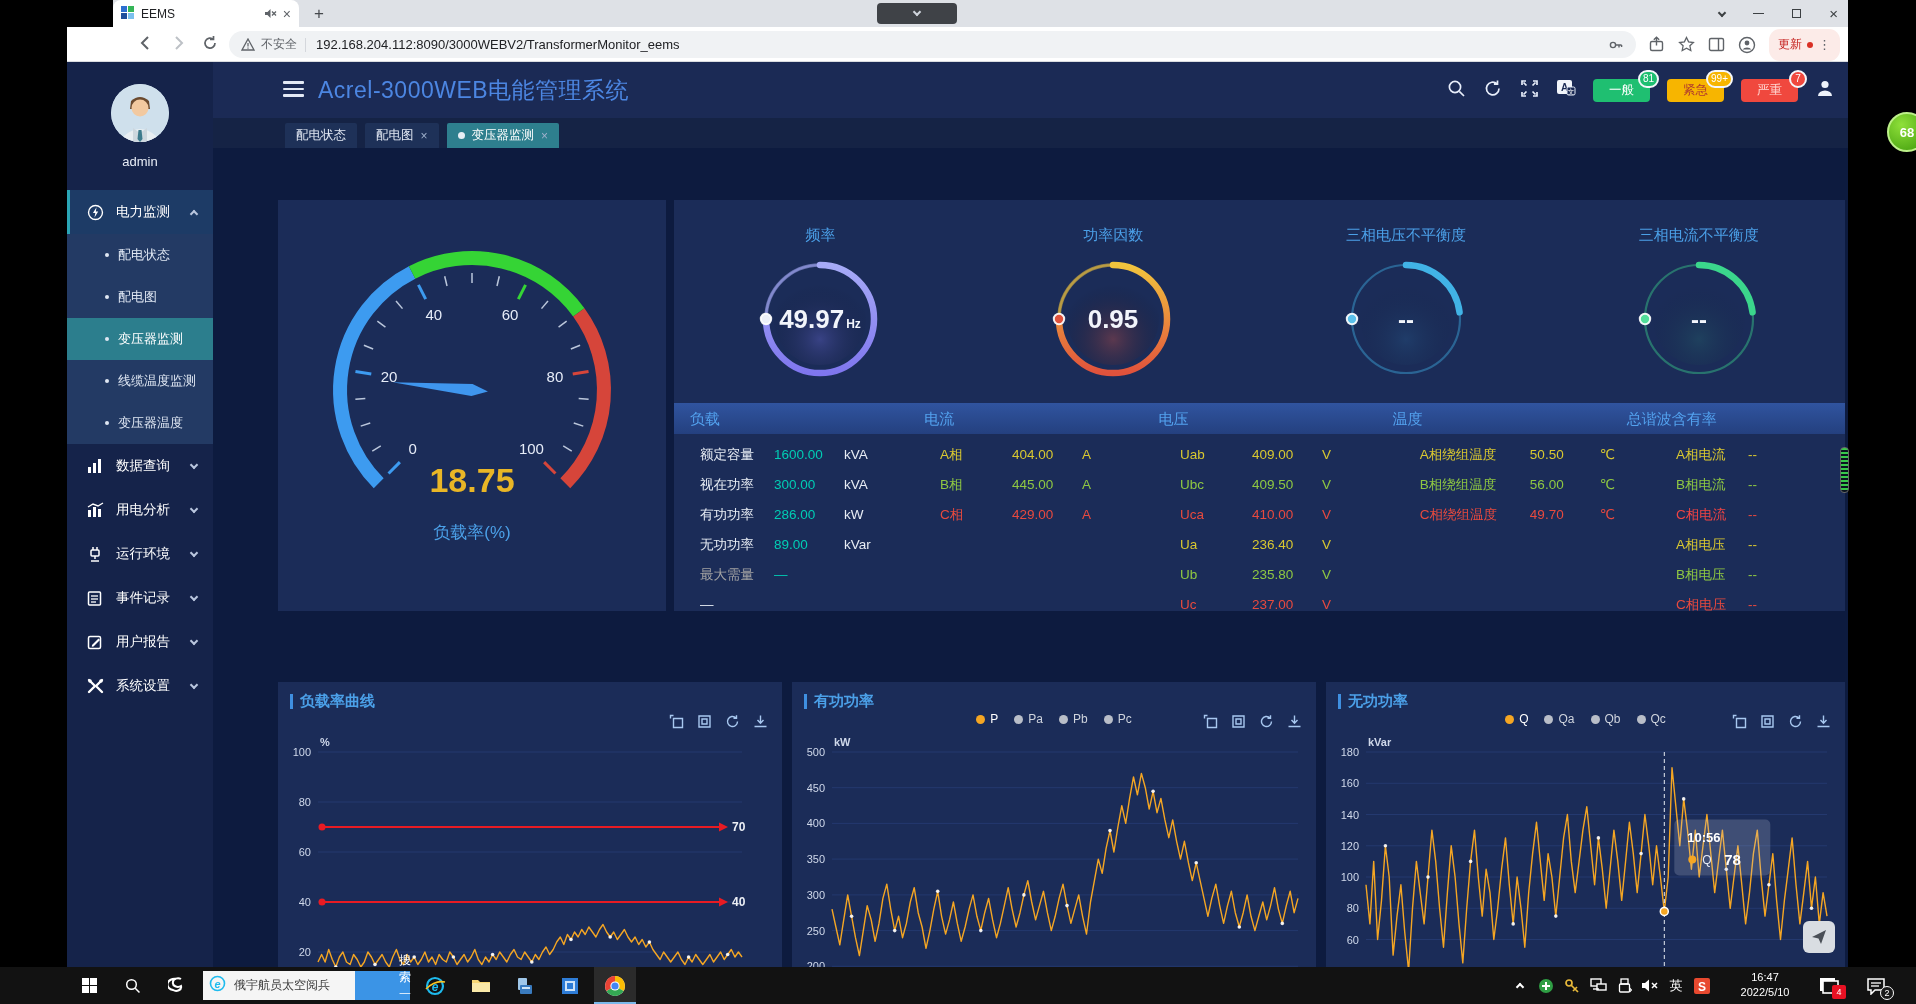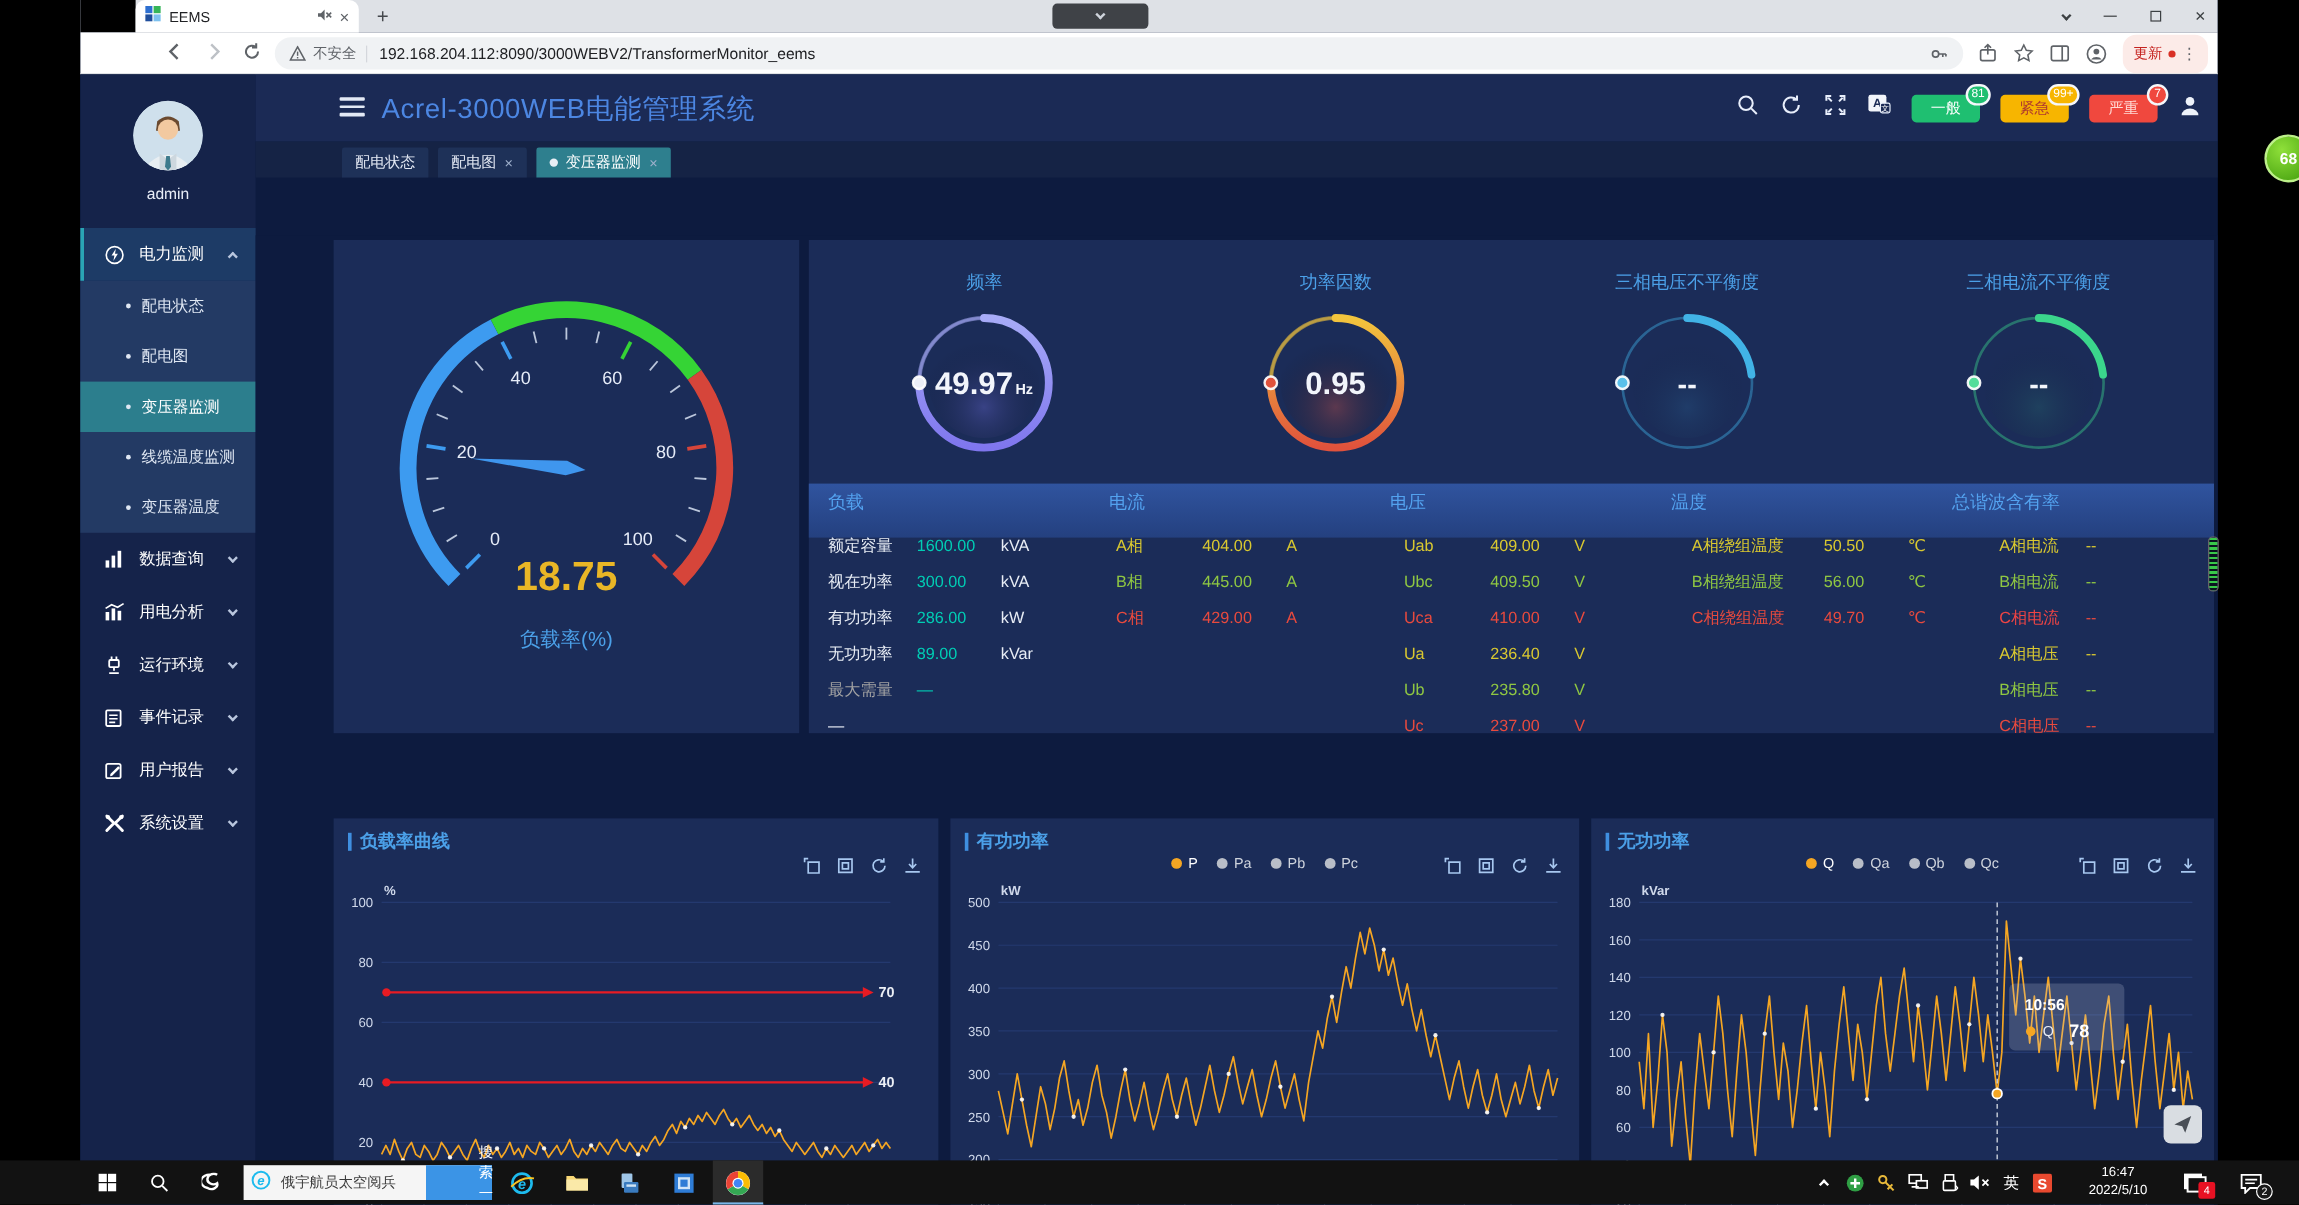--- a/index.html
+++ b/index.html
@@ -71,23 +71,23 @@
   .fsel{margin-left:12px;width:188px;height:32px;background:#0a1733;border:1px solid #2a4a8c;border-radius:2px;color:#e6ecf8;font-size:13px;display:flex;align-items:center;padding:0 10px;justify-content:space-between;}
   .hbtn{margin-left:20px;width:76px;height:32px;background:#1d5e80;border:1px solid #2f8cb8;border-radius:3px;color:#fff;font-size:13px;display:flex;align-items:center;justify-content:center;}
 
   .content{position:absolute;left:0;top:134px;right:0;bottom:0;background:#0d1b3f;}
   .panel{position:absolute;background:#1b2c58;}
   .gaugep{left:65px;top:4px;width:388px;height:411px;}
   .rightp{left:461px;top:4px;width:1171px;height:411px;}
   #donut-row{position:absolute;left:0;top:0;width:100%;height:203px;display:flex;}
   .dcell{flex:1;position:relative;text-align:center;}
   .dtitle{margin-top:26px;font-size:15px;color:#4ba0e8;}
-  .thead{position:absolute;left:0;top:203px;width:100%;height:45px;background:linear-gradient(180deg,#30549f,#24407f);display:flex;}
+  .thead{position:absolute;left:0;top:203px;width:100%;height:31px;background:linear-gradient(180deg,#30549f,#24407f);display:flex;}
   .thead div{width:20%;padding-left:16px;line-height:31px;font-size:15px;color:#53a2ef;}
-  .tbody{position:absolute;left:0;top:240px;width:100%;display:flex;gap:45px;}
+  .tbody{position:absolute;left:10px;top:240px;width:100%;display:flex;gap:45px;}
   .tbody .tcol{width:20%;padding-left:16px;}
   .trow{height:30px;line-height:30px;font-size:13.5px;display:flex;}
   .trow .tl{min-width:72px;}
   .tcol0 .tl{min-width:74px;color:#e8edf5;}
   .tcol3 .tl{min-width:110px;}
   .trow .tv{min-width:62px;}
   .trow .tu{margin-left:8px;}
 
   .cpanel{top:486px;height:345px;}
   #cp0{left:65px;width:504px;}

